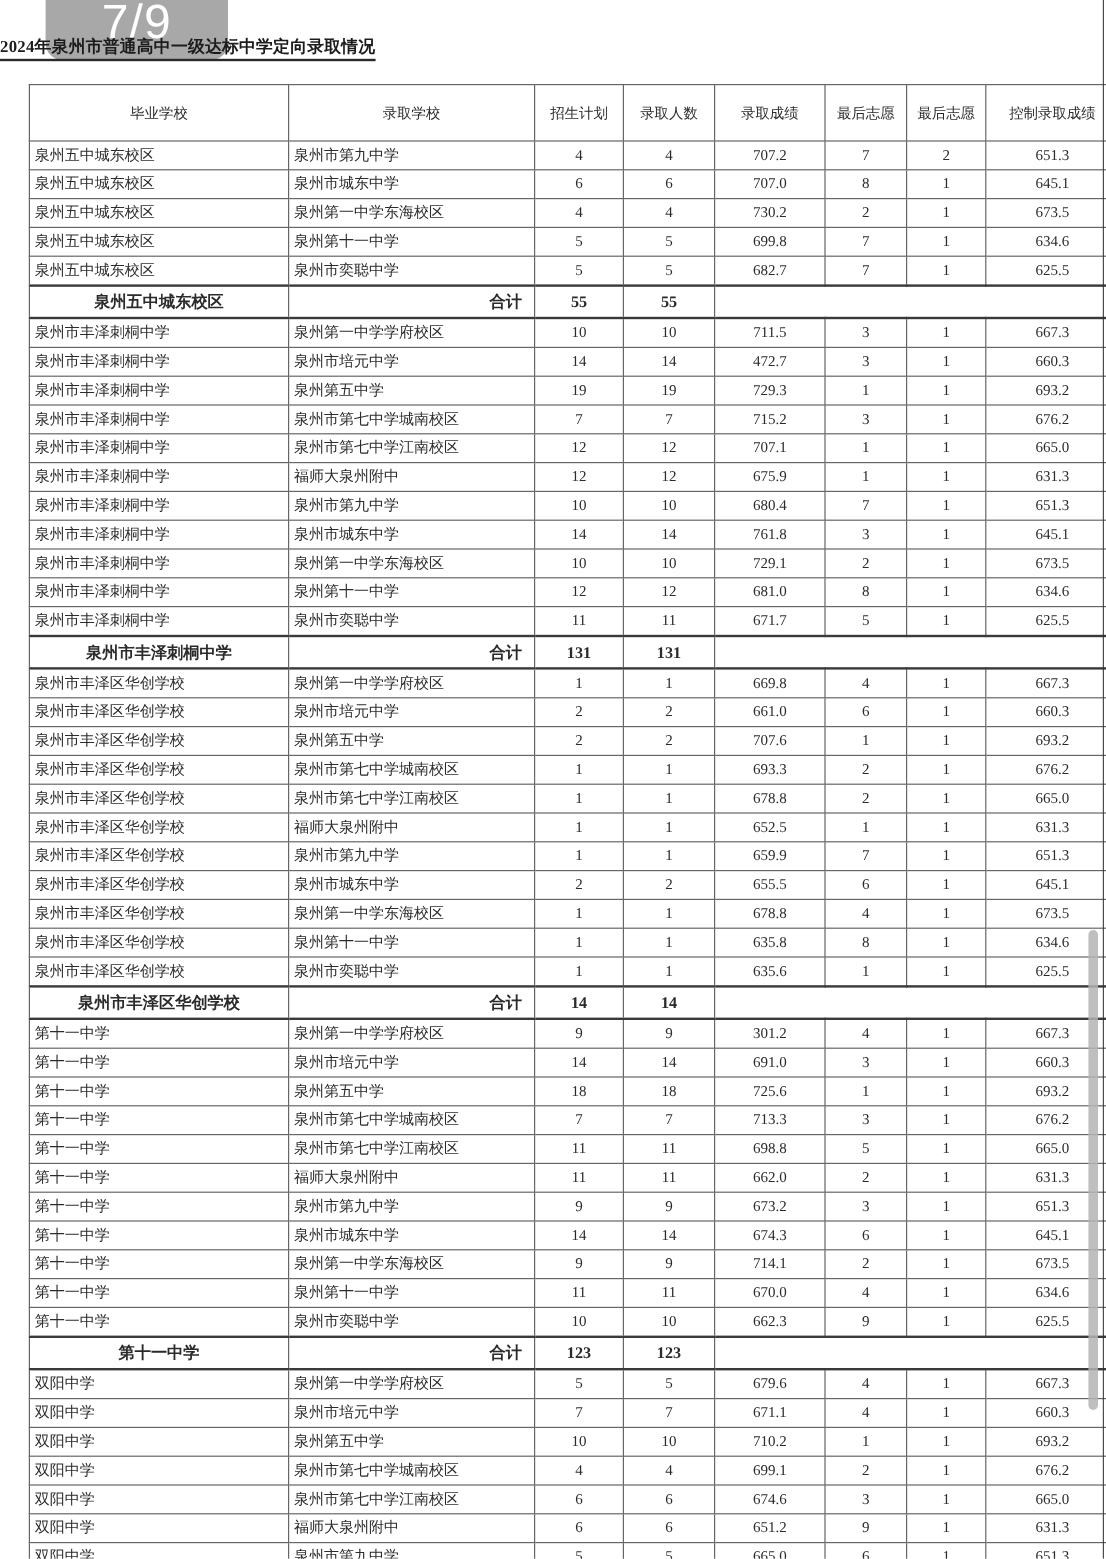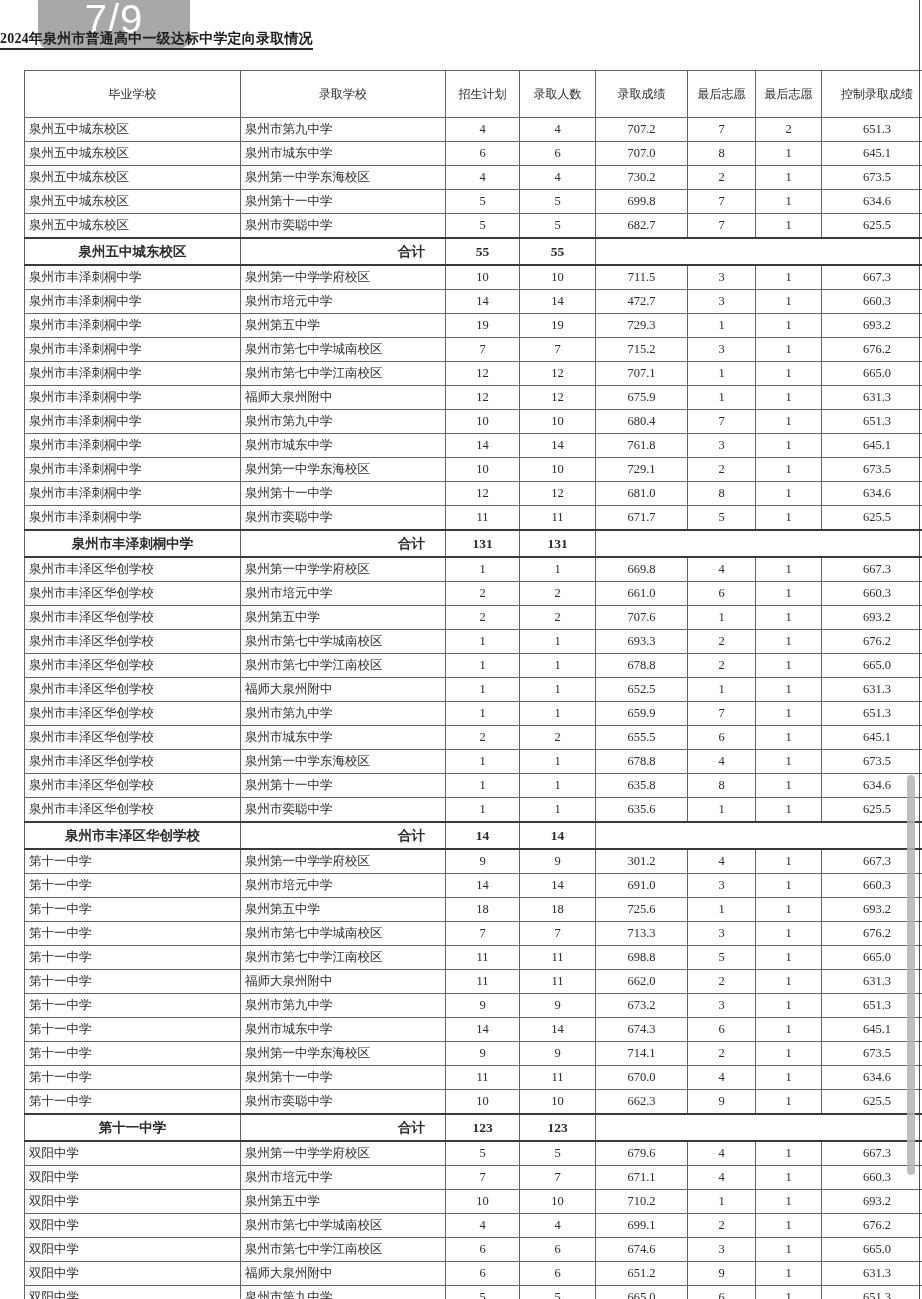--- a/index.html
+++ b/index.html
@@ -95,21 +95,21 @@
     height: 25px;
     line-height: 25px;
     border-top: 2px solid #3a3a3a;
     border-bottom: 2px solid #3a3a3a;
   }
   tr.subtotal td.st-name {
     text-align: center;
   }
   tr.subtotal td.st-label {
     text-align: right;
-    padding-right: 20px;
+    padding-right: 10px;
   }
   tr.subtotal td.st-num {
     text-align: center;
     font-family: Liberation Serif, serif;
   }
   tr.subtotal td.st-blank { border-left: 1px solid #666; }
 
   
   #scrollbar-track {
     position: absolute;

